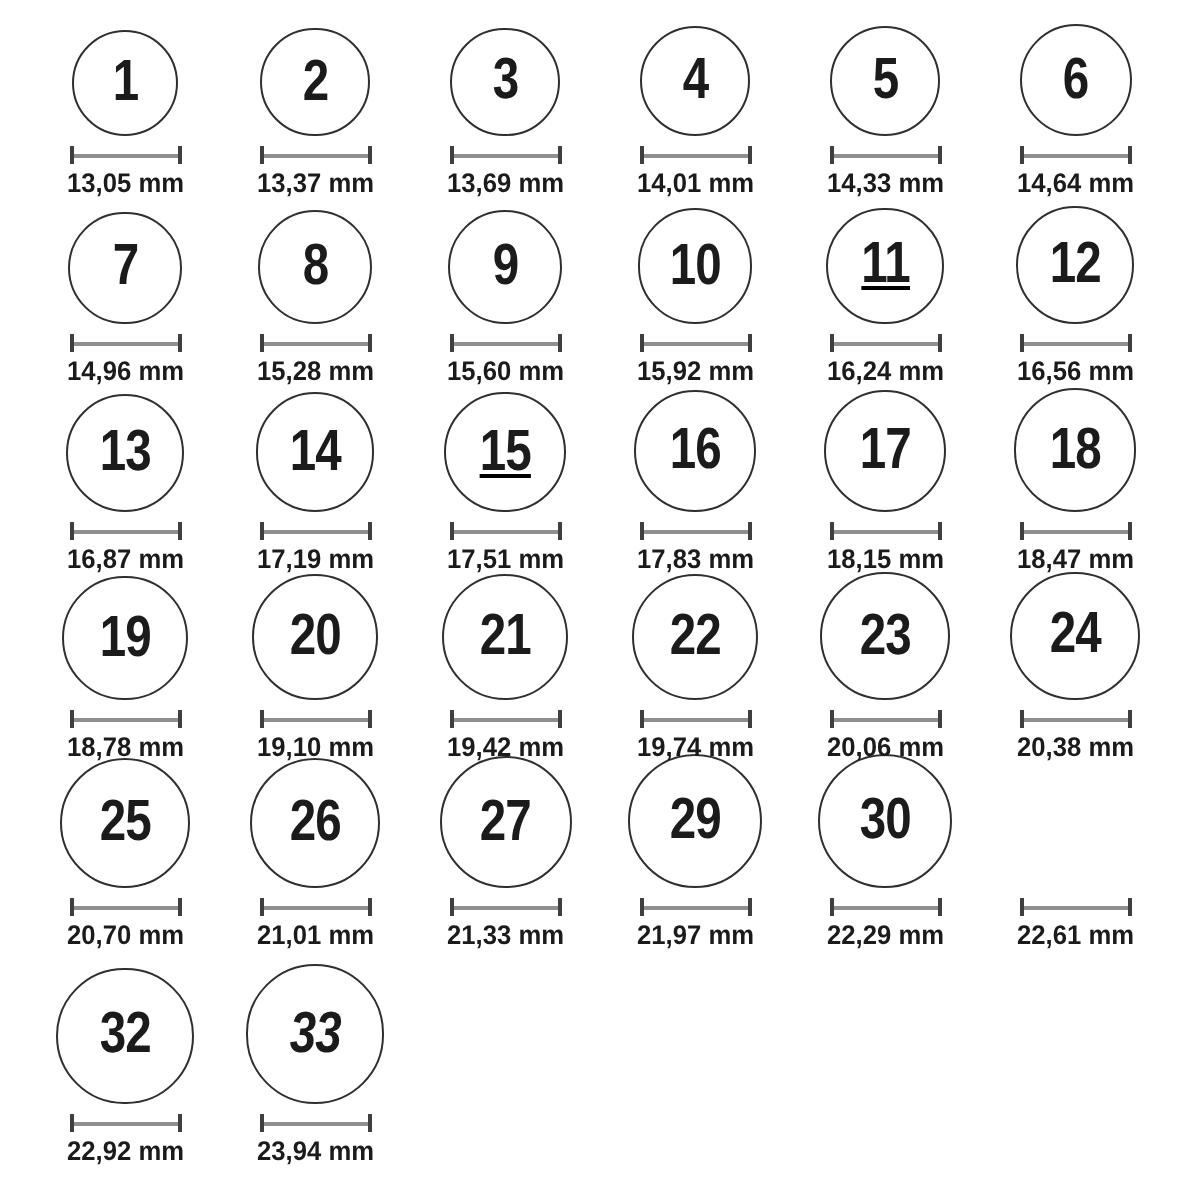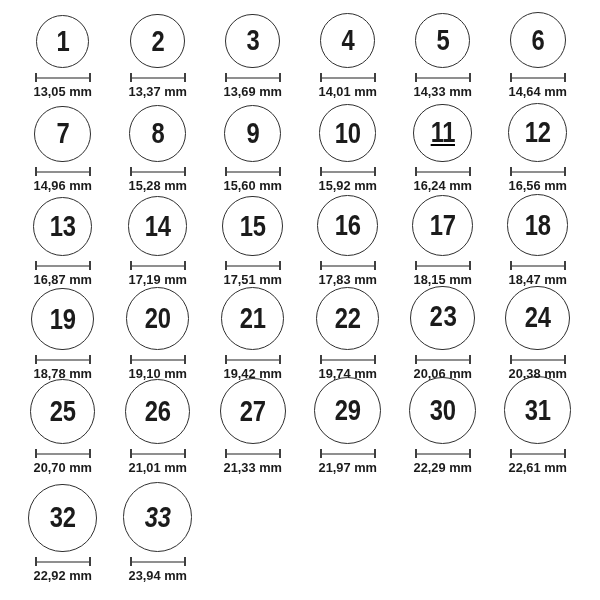--- a/index.html
+++ b/index.html
@@ -247,21 +247,21 @@
     </div>
     <div class="measure">
       <span class="tick"></span>
       <span class="rule"></span>
       <span class="tick"></span>
     </div>
     <div class="label">17,19 mm</div>
   </div>
 
   <div class="cell">
-    <div class="circle" style="width: 60.3px; height: 60.3px;">
+    <div class="circle" style="width: 60.3px; height: 60.3px; text-decoration: underline;">
       <span class="num">15</span>
     </div>
     <div class="measure">
       <span class="tick"></span>
       <span class="rule"></span>
       <span class="tick"></span>
     </div>
     <div class="label">17,51 mm</div>
   </div>
 
@@ -343,21 +343,21 @@
     </div>
     <div class="measure">
       <span class="tick"></span>
       <span class="rule"></span>
       <span class="tick"></span>
     </div>
     <div class="label">19,74 mm</div>
   </div>
 
   <div class="cell">
-    <div class="circle" style="width: 64.1px; height: 64.1px; font-family: Liberation Mono, monospace;">
+    <div class="circle" style="width: 64.1px; height: 64.1px;">
       <span class="num">23</span>
     </div>
     <div class="measure">
       <span class="tick"></span>
       <span class="rule"></span>
       <span class="tick"></span>
     </div>
     <div class="label">20,06 mm</div>
   </div>
 
@@ -428,23 +428,20 @@
     </div>
     <div class="measure">
       <span class="tick"></span>
       <span class="rule"></span>
       <span class="tick"></span>
     </div>
     <div class="label">22,29 mm</div>
   </div>
 
   <div class="cell">
-    <div class="circle" style="width: 67.9px; height: 67.9px;">
-      <span class="num">31</span>
-    </div>
     <div class="measure">
       <span class="tick"></span>
       <span class="rule"></span>
       <span class="tick"></span>
     </div>
     <div class="label">22,61 mm</div>
   </div>
 
   <div class="cell">
     <div class="circle" style="width: 68.4px; height: 68.4px;">

